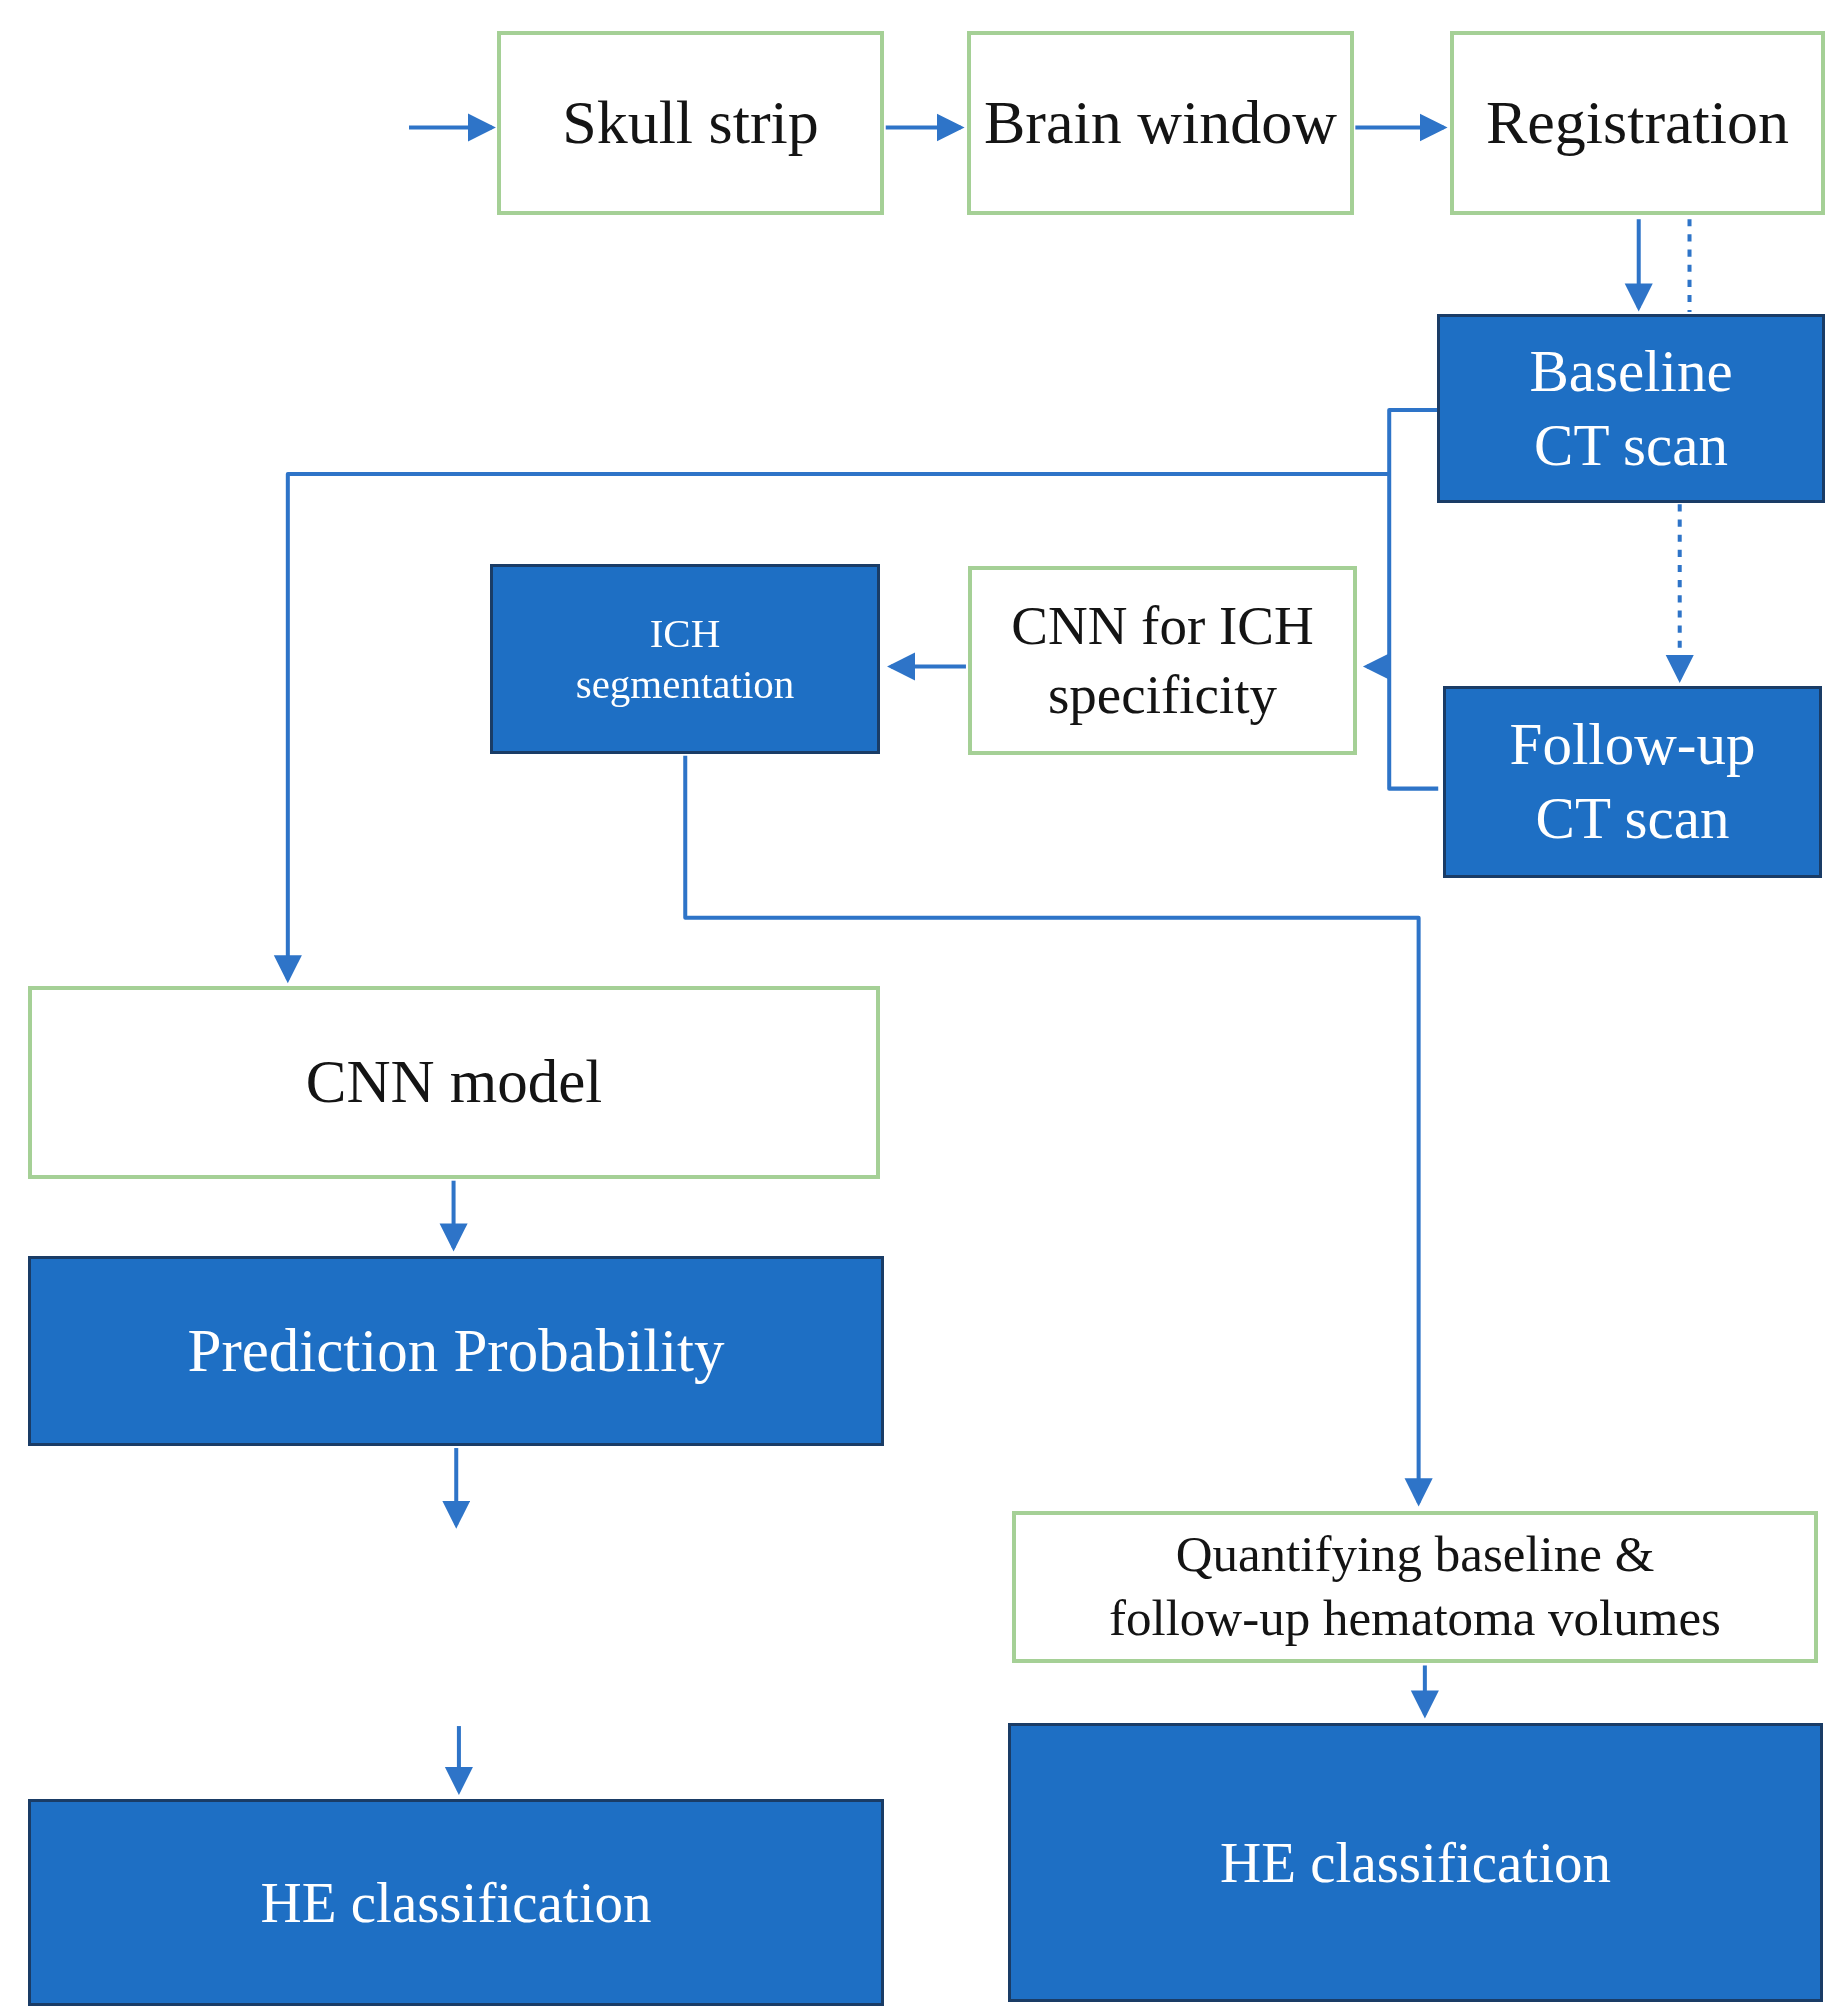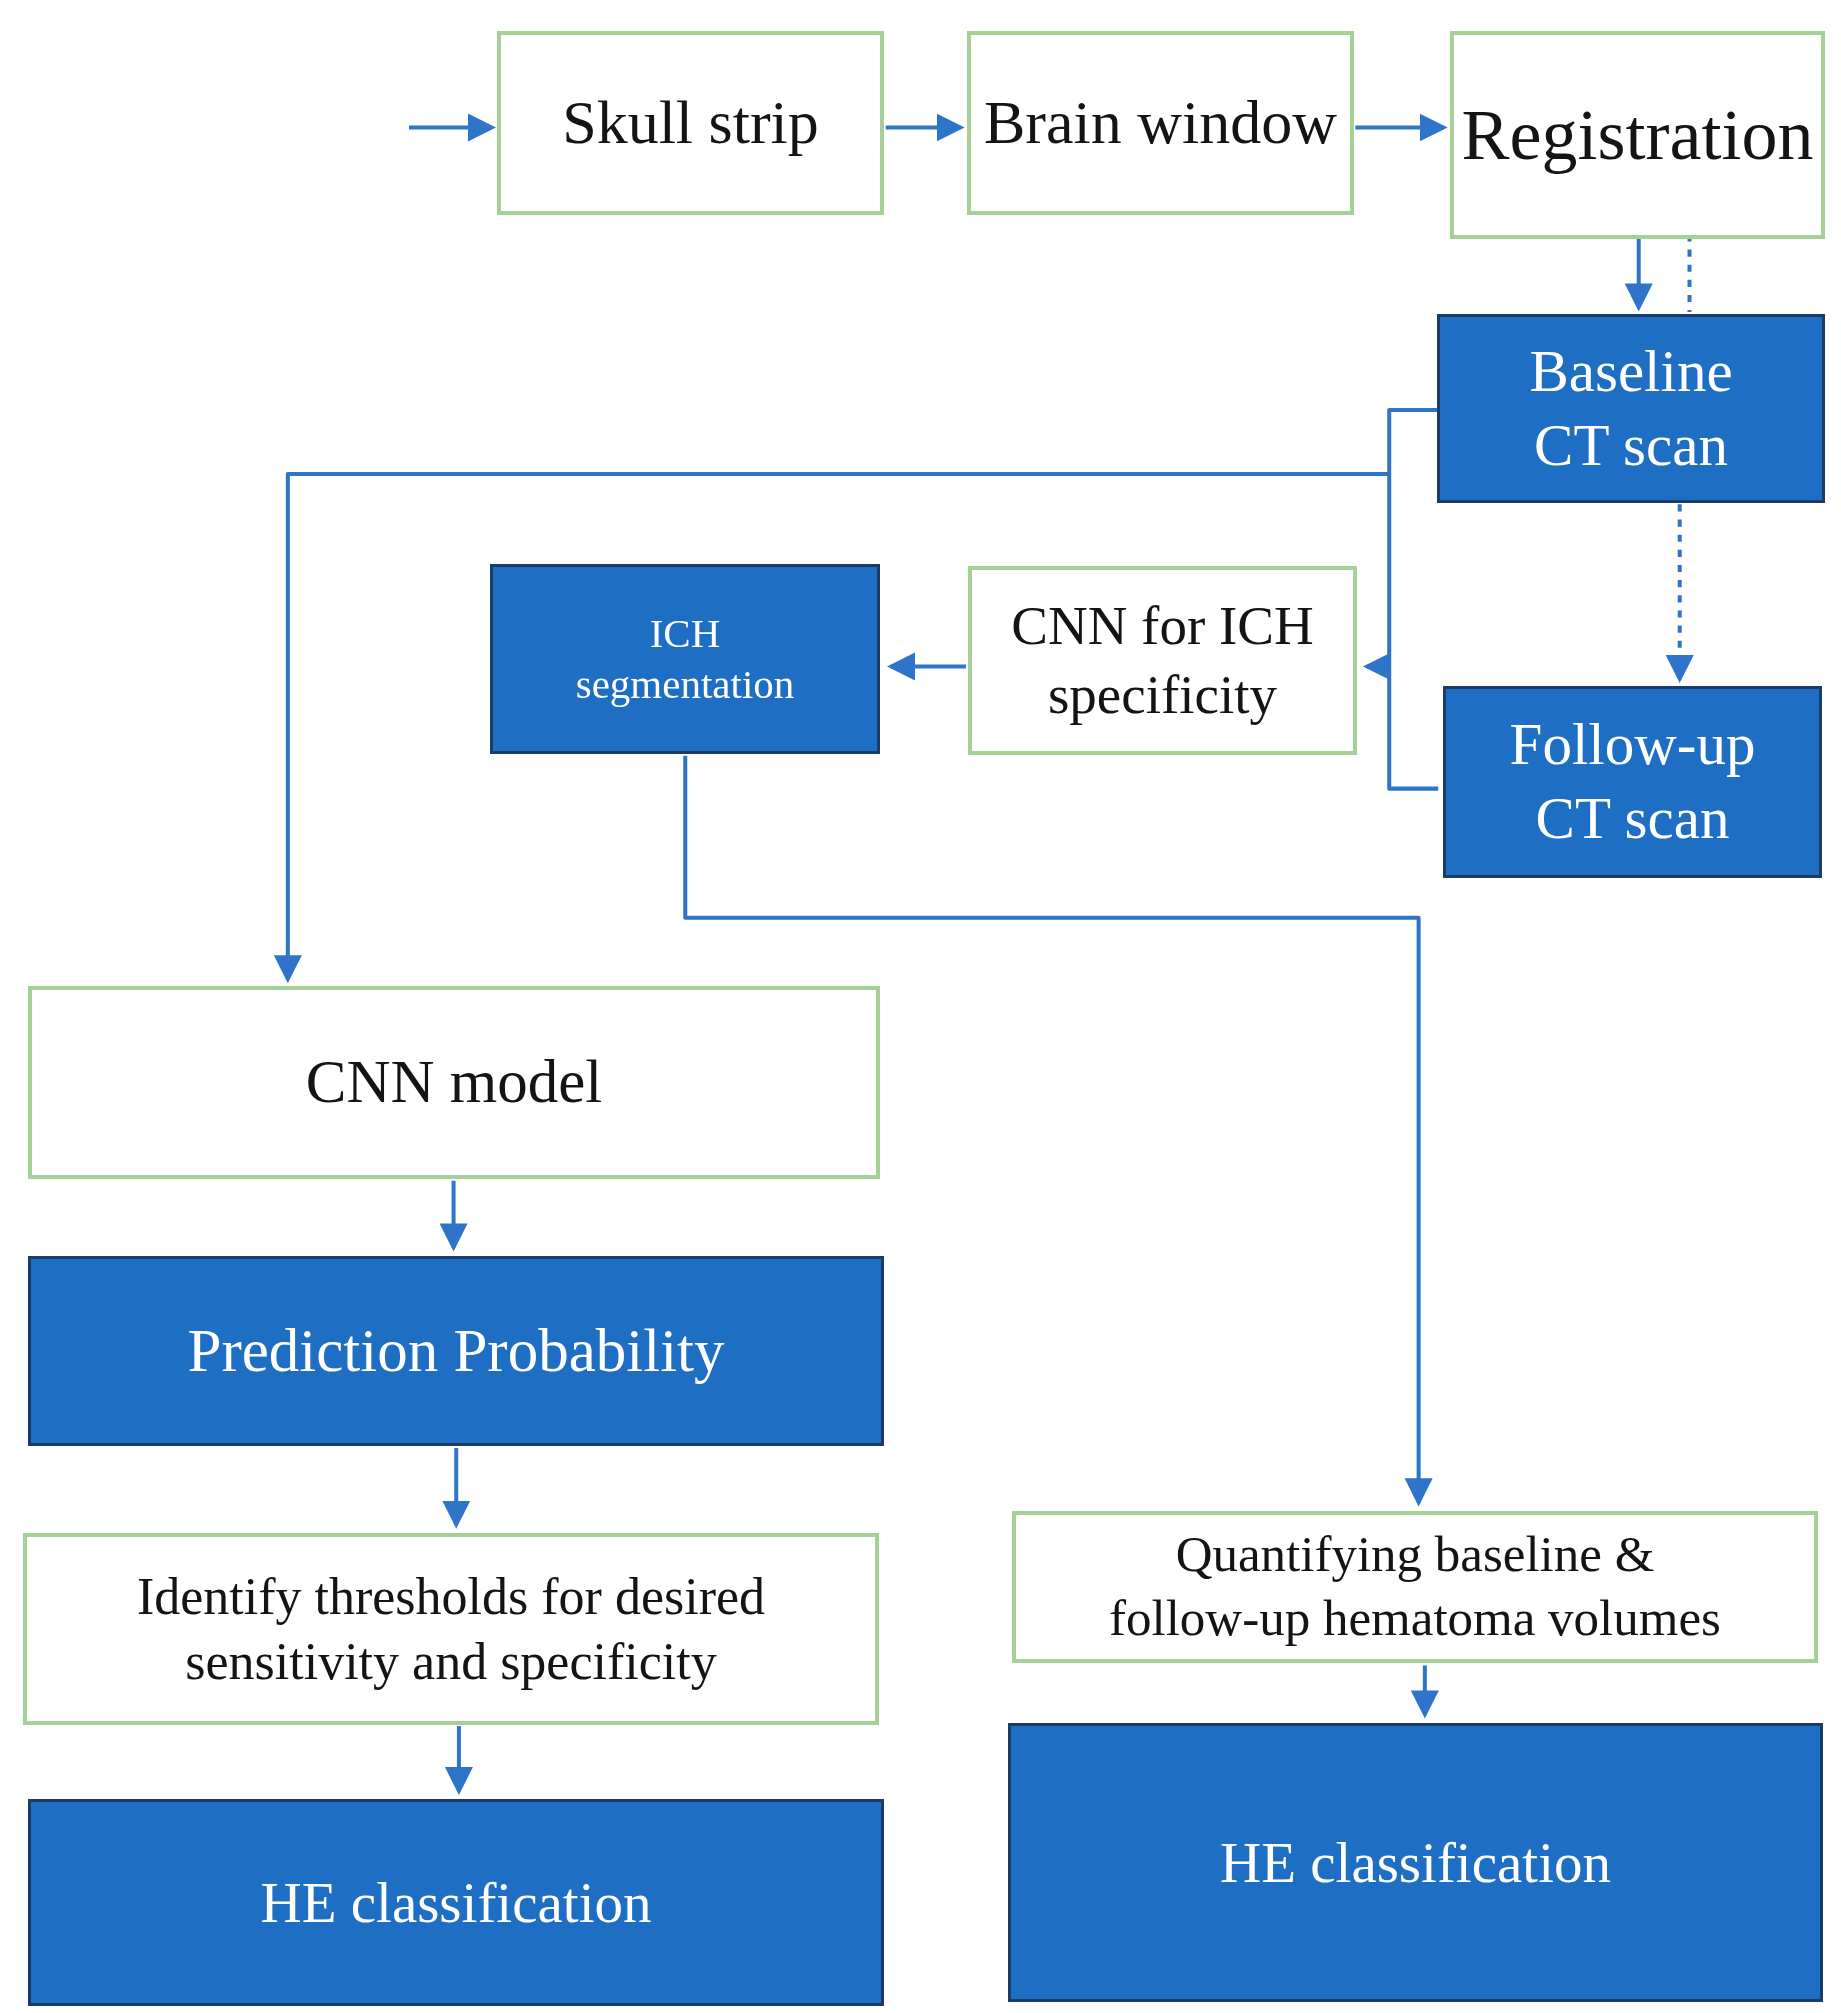--- a/index.html
+++ b/index.html
@@ -71,40 +71,38 @@
 
     <path class="e" d="M769,848 V1030 H1592 V1686" marker-end="url(#ah)"></path>
     <path class="e" d="M1599,1869 V1924" marker-end="url(#ah)"></path>
   </svg>
 
 
   <div class="node outline" style="left:497px;top:31px;width:387px;height:184px;font-size:62px;">Skull strip</div>
 
   <div class="node outline" style="left:967px;top:31px;width:387px;height:184px;font-size:62px;">Brain window</div>
 
-  <div class="node outline" style="left:1450px;top:31px;width:375px;height:208px;font-size:72px;">Registration</div>
+  <div class="node outline" style="left:1450px;top:31px;width:375px;height:184px;font-size:62px;">Registration</div>
 
   <div class="node blue" style="left:1437px;top:314px;width:388px;height:189px;font-size:59px;">Baseline
 CT scan</div>
 
   <div class="node outline" style="left:968px;top:566px;width:389px;height:189px;font-size:55px;">CNN for ICH
 specificity</div>
 
   <div class="node blue" style="left:490px;top:564px;width:390px;height:190px;font-size:41px;">ICH
 segmentation</div>
 
   <div class="node blue" style="left:1443px;top:686px;width:379px;height:192px;font-size:59px;">Follow-up
 CT scan</div>
 
   <div class="node outline" style="left:28px;top:986px;width:852px;height:193px;font-size:61px;">CNN model</div>
 
   <div class="node blue" style="left:28px;top:1256px;width:856px;height:190px;font-size:61px;">Prediction Probability</div>
 
-  <div class="node outline" style="left:23px;top:1533px;width:856px;height:192px;font-size:52px;">Identify thresholds for desired
-sensitivity and specificity</div>
 
   <div class="node blue" style="left:28px;top:1799px;width:856px;height:207px;font-size:57px;">HE classification</div>
 
   <div class="node outline" style="left:1012px;top:1511px;width:806px;height:152px;font-size:51px;">Quantifying baseline &amp;
 follow-up hematoma volumes</div>
 
   <div class="node blue" style="left:1008px;top:1723px;width:815px;height:279px;font-size:57px;">HE classification</div>
 
 </div>
 

